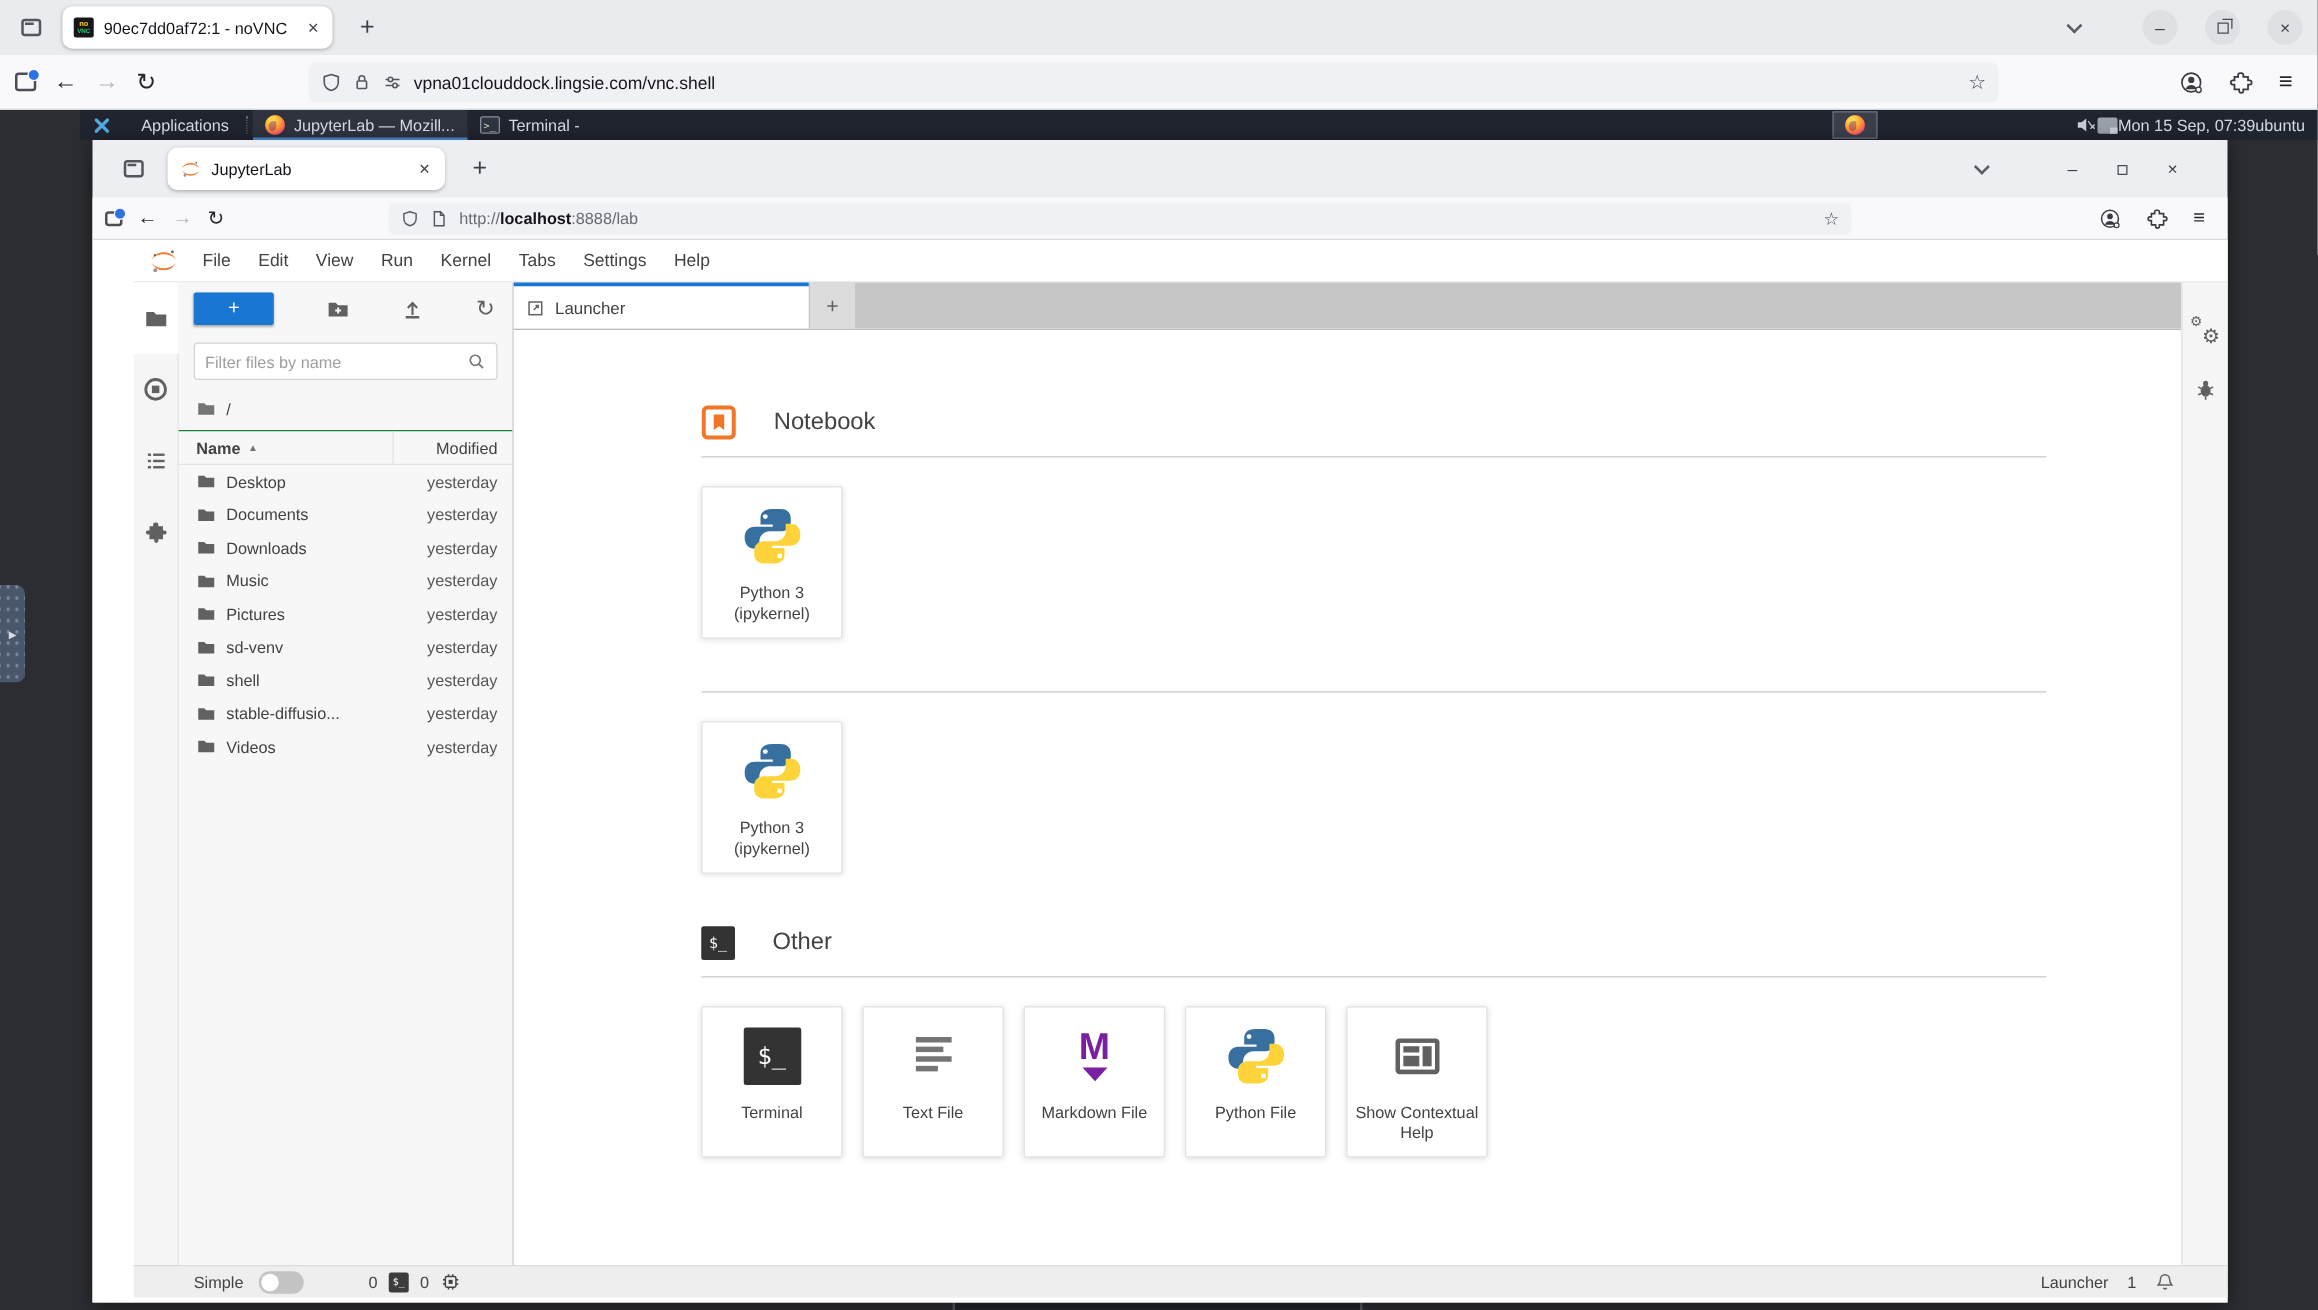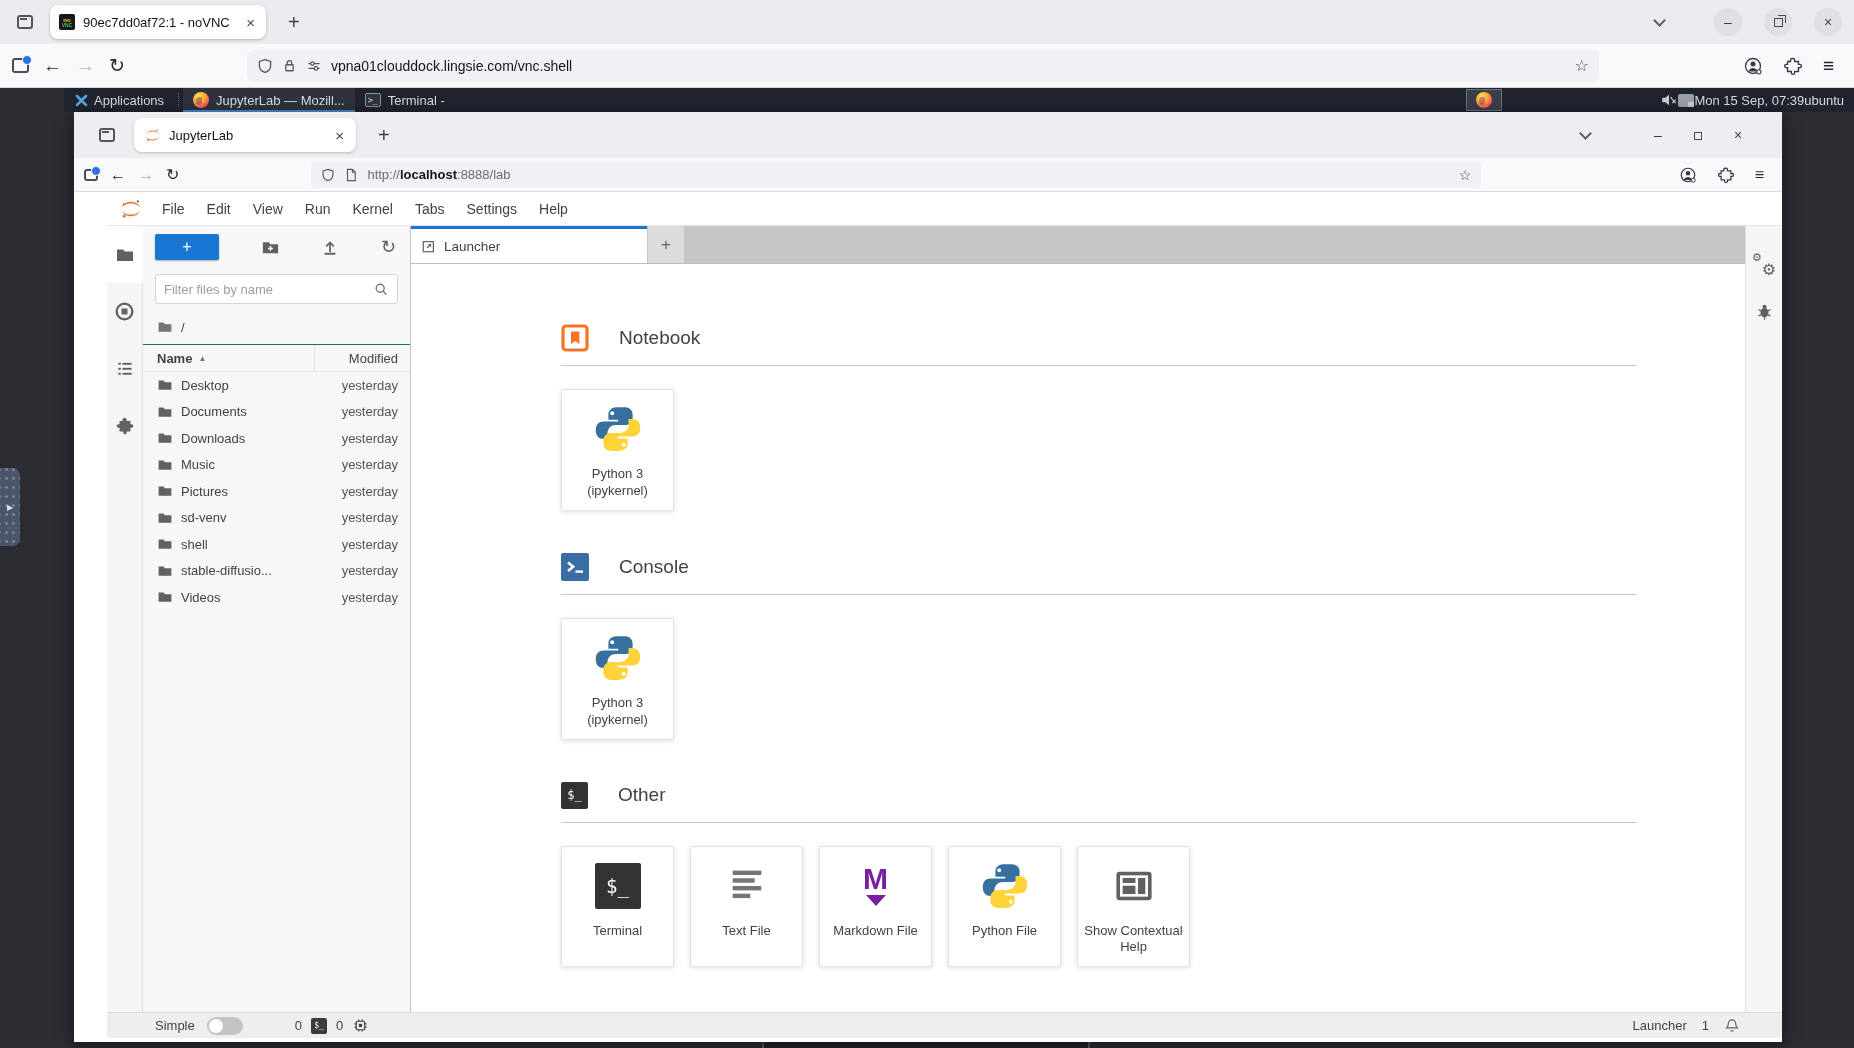--- a/index.html
+++ b/index.html
@@ -44,21 +44,21 @@
   .host-urlbar { margin-left:108px; width:1352px; }
   .urlbar .star { margin-left:auto; font-size:16px; color:#45454e; }
   .navbar-right { margin-left:auto; display:flex; align-items:center; gap:20px; padding-right:8px; }
   svg.oicon { display:block; }
 
   
   .desktop { position:absolute; left:0; top:88px; width:1854px; height:960px; background:#2c2d32; }
 
   .xpanel { position:absolute; left:64px; top:0; right:0; height:24px; background:#20242f;
     display:flex; align-items:center; color:#d7dae1; font-size:13px; }
-  .app-btn { display:flex; align-items:center; gap:5px; padding:0 10px; height:100%; }
+  .app-btn { display:flex; align-items:center; gap:24px; padding:0 10px; height:100%; }
   .panel-sep { height:14px; border-left:1px dotted #5d6272; margin:0 4px; }
   .task-btn { display:flex; align-items:center; gap:7px; padding:0 10px; height:100%; max-width:200px; position:relative; }
   .task-btn.active { background:rgba(255,255,255,.07); box-shadow:inset 0 -2px 0 #4a90d9; }
   .task-btn .lbl { white-space:nowrap; overflow:hidden; }
   .ff-ball { width:16px; height:16px; border-radius:50%; flex:none;
     background:radial-gradient(circle at 36% 28%, #ffd54d 0 16%, #ff9a2e 46%, #f0536b 74%, #b5286b 100%); position:relative; }
   .ff-ball::after { content:""; position:absolute; left:3px; top:5px; width:6px; height:8px;
     border-radius:50% 0 50% 50%; background:rgba(120,30,120,.45); }
   .term-fav { width:16px; height:14px; background:#2e3440; border:1px solid #8b909b; border-radius:2px;
     color:#cfe8cf; font-size:8px; font-family:"DejaVu Sans Mono", monospace; display:flex; align-items:center; justify-content:center; flex:none; }
@@ -496,28 +496,20 @@
     <path fill="#ffd43b" d="M32.3 60c7.8 0 12-3.3 12-9.3V44H31.7v-2.3h18.4c6.5 0 10.4-4.3 10.4-11.2 0-7-3.9-11.2-10.4-11.2h-4.6v7.3c0 6-4.8 10.5-10.8 10.5H22.6c-5.2 0-9.3 4.2-9.3 9.4v4.2c0 5.9 4.3 9.3 10.4 9.3h8.6z"></path>
     <circle cx="39.4" cy="52.1" r="2.5" fill="#fff"></circle>
                         </svg>
                       </div>
                       <div class="card-lbl">Python 3
 (ipykernel)</div>
                     </div>
                   </div>
                 </div>
                 <div class="lnch-section">
-                  <div class="lnch-head">
-                    <svg width="28" height="28" viewBox="0 0 28 28">
-    <rect width="28" height="28" rx="2" fill="#3a6da2"></rect>
-    <path d="M7 9.5l5.2 4.3L7 18" stroke="#fff" stroke-width="2.4" fill="none"></path>
-    <path d="M14.5 18.6h7.5" stroke="#fff" stroke-width="2.4"></path>
-                    </svg>
-      <span class="lnch-title">Console</span>
-                  </div>
     <div class="lnch-divider"></div>
     <div class="lnch-cards">
                     <div class="lnch-card">
                       <div class="card-ic">
                         <svg width="50" height="50" viewBox="0 0 64 64">
     <path fill="#376f9f" d="M31.7 4c-7.8 0-12 3.3-12 9.3V20h12.6v2.3H13.9C7.4 22.3 3.5 26.6 3.5 33.5c0 7 3.9 11.2 10.4 11.2h4.6v-7.3c0-6 4.8-10.5 10.8-10.5h12.1c5.2 0 9.3-4.2 9.3-9.4v-4.2c0-5.9-4.3-9.3-10.4-9.3h-8.6z"></path>
     <circle cx="24.6" cy="11.9" r="2.5" fill="#fff"></circle>
     <path fill="#ffd43b" d="M32.3 60c7.8 0 12-3.3 12-9.3V44H31.7v-2.3h18.4c6.5 0 10.4-4.3 10.4-11.2 0-7-3.9-11.2-10.4-11.2h-4.6v7.3c0 6-4.8 10.5-10.8 10.5H22.6c-5.2 0-9.3 4.2-9.3 9.4v4.2c0 5.9 4.3 9.3 10.4 9.3h8.6z"></path>
     <circle cx="39.4" cy="52.1" r="2.5" fill="#fff"></circle>
                         </svg>

